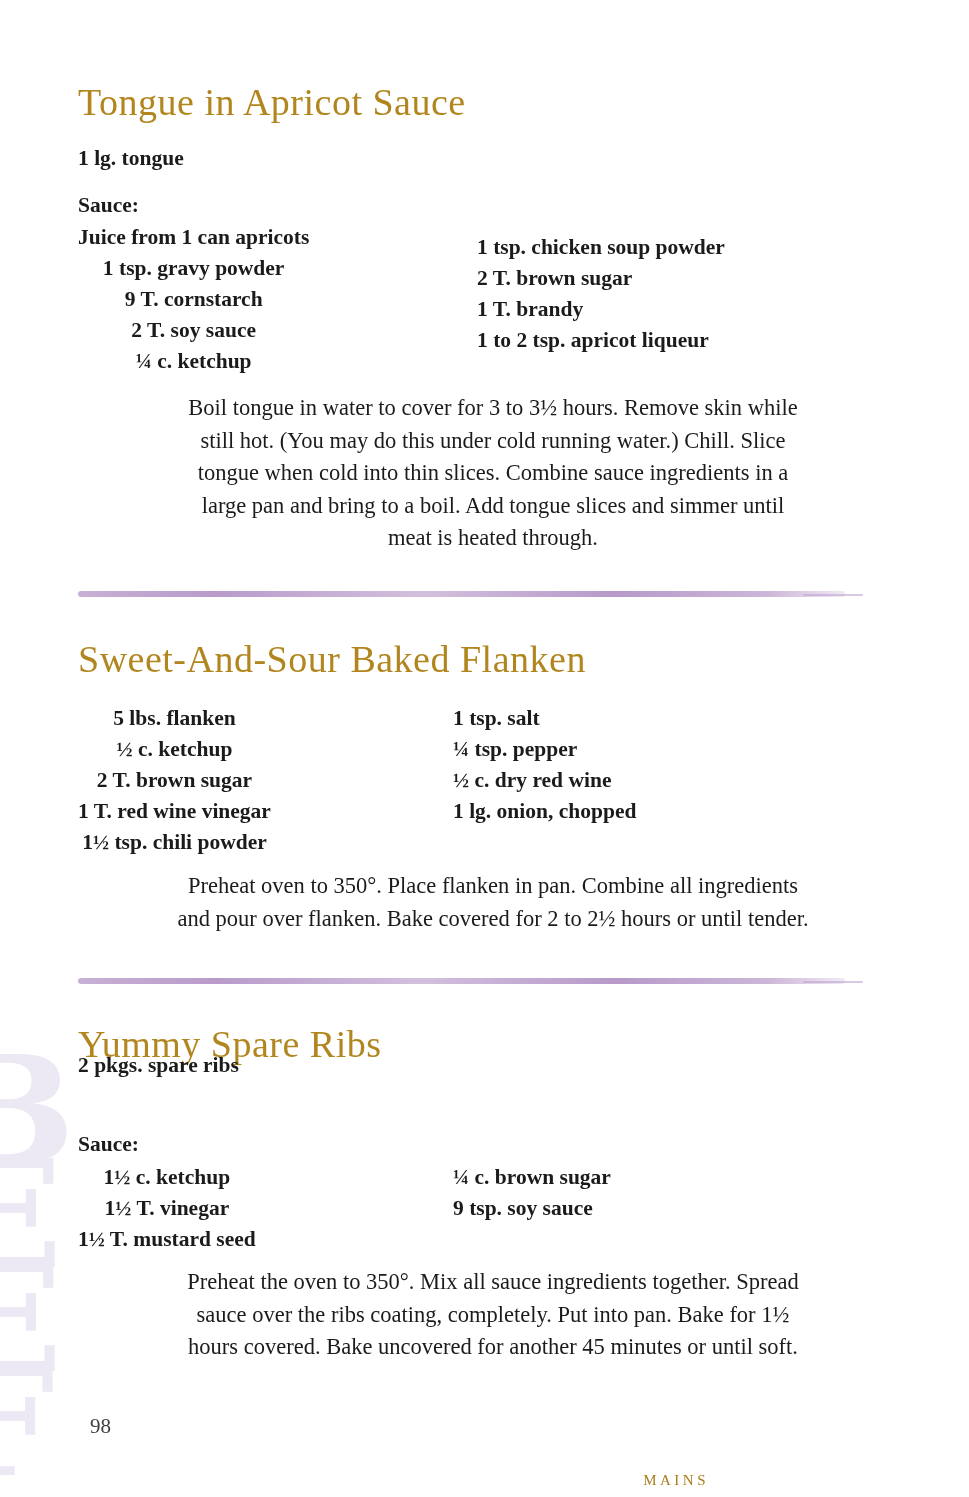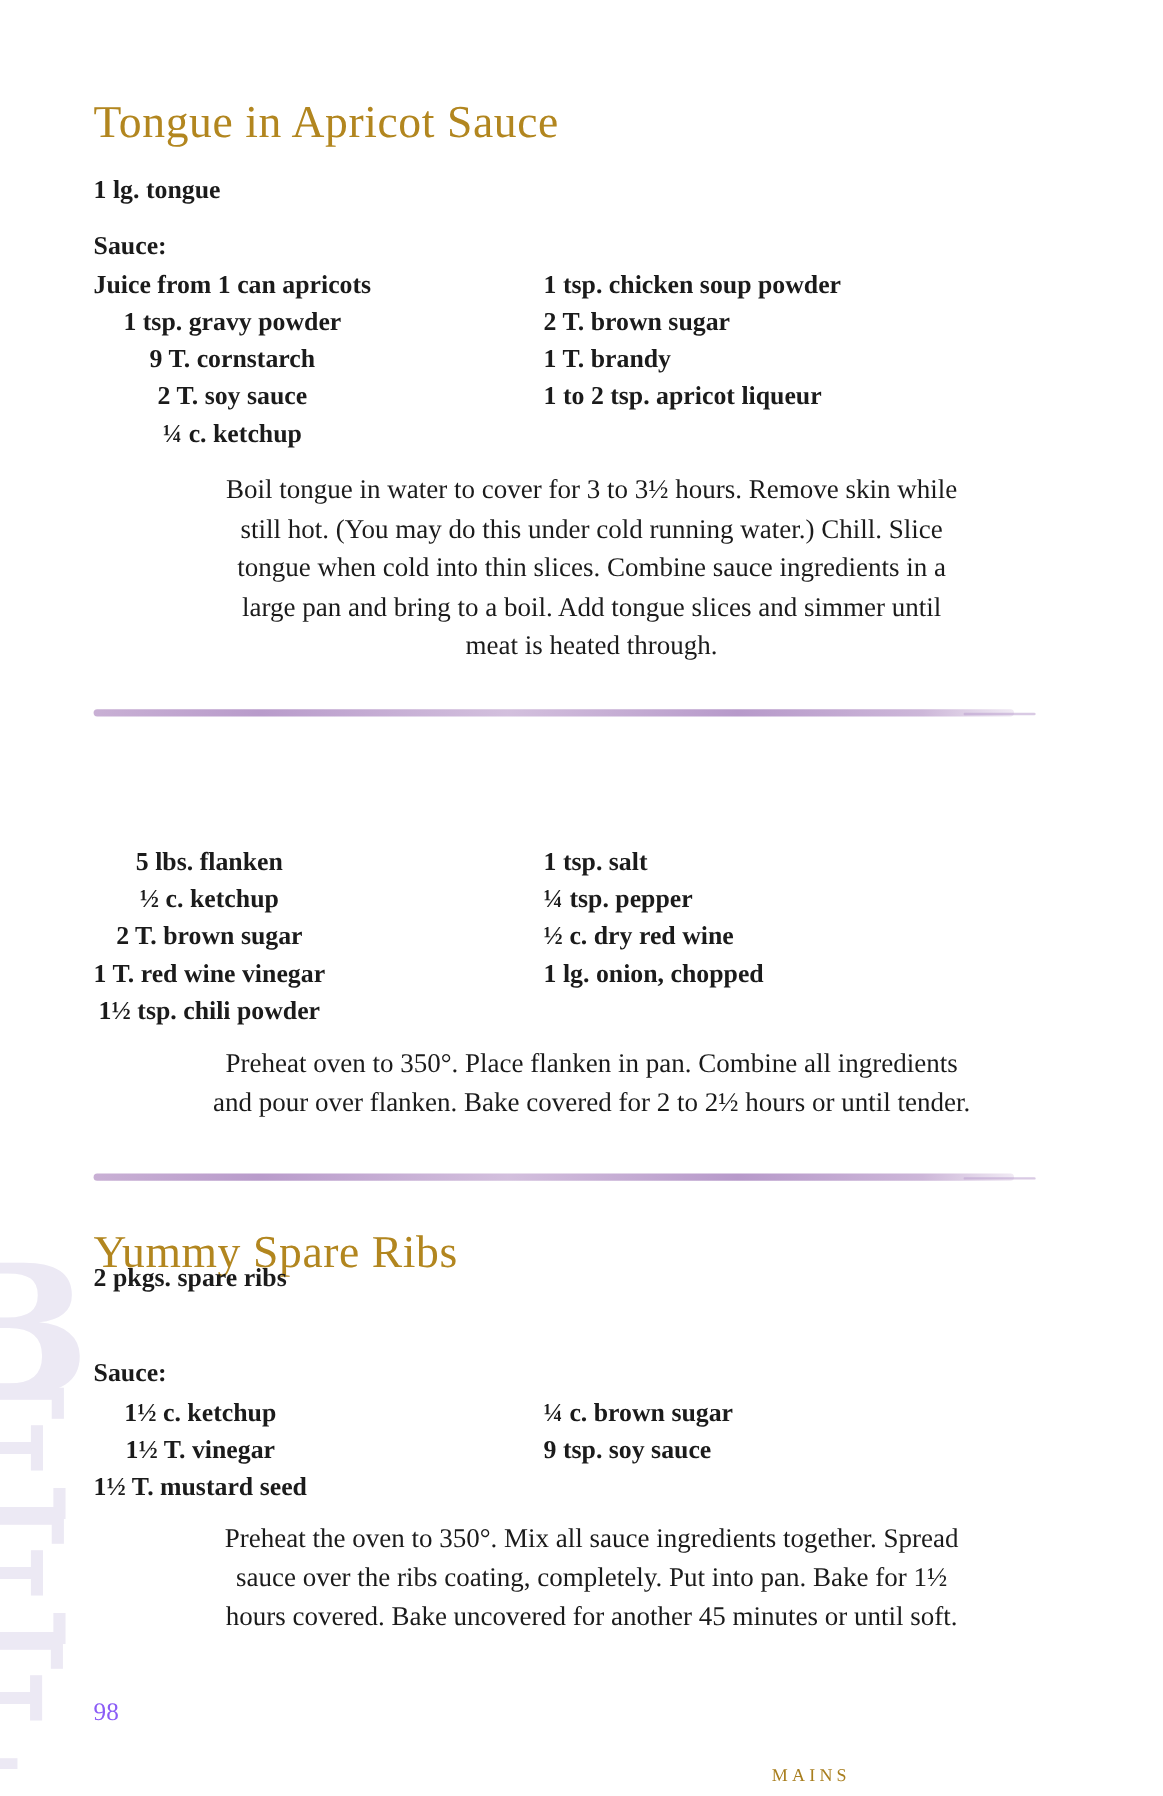--- a/index.html
+++ b/index.html
@@ -71,22 +71,22 @@
     z-index:1;
   }
   .divider::after {
     content:"";
     position:absolute; right:-18px; top:3px;
     width:60px; height:2px;
     background:rgba(186,158,205,0.55);
     border-radius:1px;
   }
   .page-number {
-    position:absolute; left:78px; top:1414px;
-    font-size:21px; color:#8b5cf6;
+    position:absolute; left:90px; top:1414px;
+    font-size:21px; color:#404040;
     z-index:1;
   }
   .section-label {
     position:absolute; right:169px; top:1472px;
     font-size:15px; color:#a87e1e;
     letter-spacing:3.5px;
     z-index:1;
   }
 </style>
 </head>
@@ -107,35 +107,36 @@
 
   <div class="sauce-label" style="top:192px;">Sauce:</div>
 
   <div class="ing-col col-left" style="top:222px;">
     <div>Juice from 1 can apricots</div>
     <div>1 tsp. gravy powder</div>
     <div>9 T. cornstarch</div>
     <div>2 T. soy sauce</div>
     <div>¼ c. ketchup</div>
   </div>
-  <div class="ing-col col-right" style="top:222px;">
+  <div class="ing-col col-right" style="top:232px;margin-left:24px;">
     <div>1 tsp. chicken soup powder</div>
     <div>2 T. brown sugar</div>
     <div>1 T. brandy</div>
     <div>1 to 2 tsp. apricot liqueur</div>
   </div>
 
   <p class="instructions" style="top:392px;">Boil tongue in water to cover for 3 to 3½ hours. Remove skin while
 still hot. (You may do this under cold running water.) Chill. Slice
 tongue when cold into thin slices. Combine sauce ingredients in a
 large pan and bring to a boil. Add tongue slices and simmer until
 meat is heated through.</p>
 
   <div class="divider" style="top:591px;"></div>
 
+  <h1 class="recipe-title" style="top:637px;">Sweet-And-Sour Baked Flanken</h1>
 
   <div class="ing-col col-left" style="top:703px;">
     <div>5 lbs. flanken</div>
     <div>½ c. ketchup</div>
     <div>2 T. brown sugar</div>
     <div>1 T. red wine vinegar</div>
     <div>1½ tsp. chili powder</div>
   </div>
   <div class="ing-col col-right" style="top:703px;">
     <div>1 tsp. salt</div>

